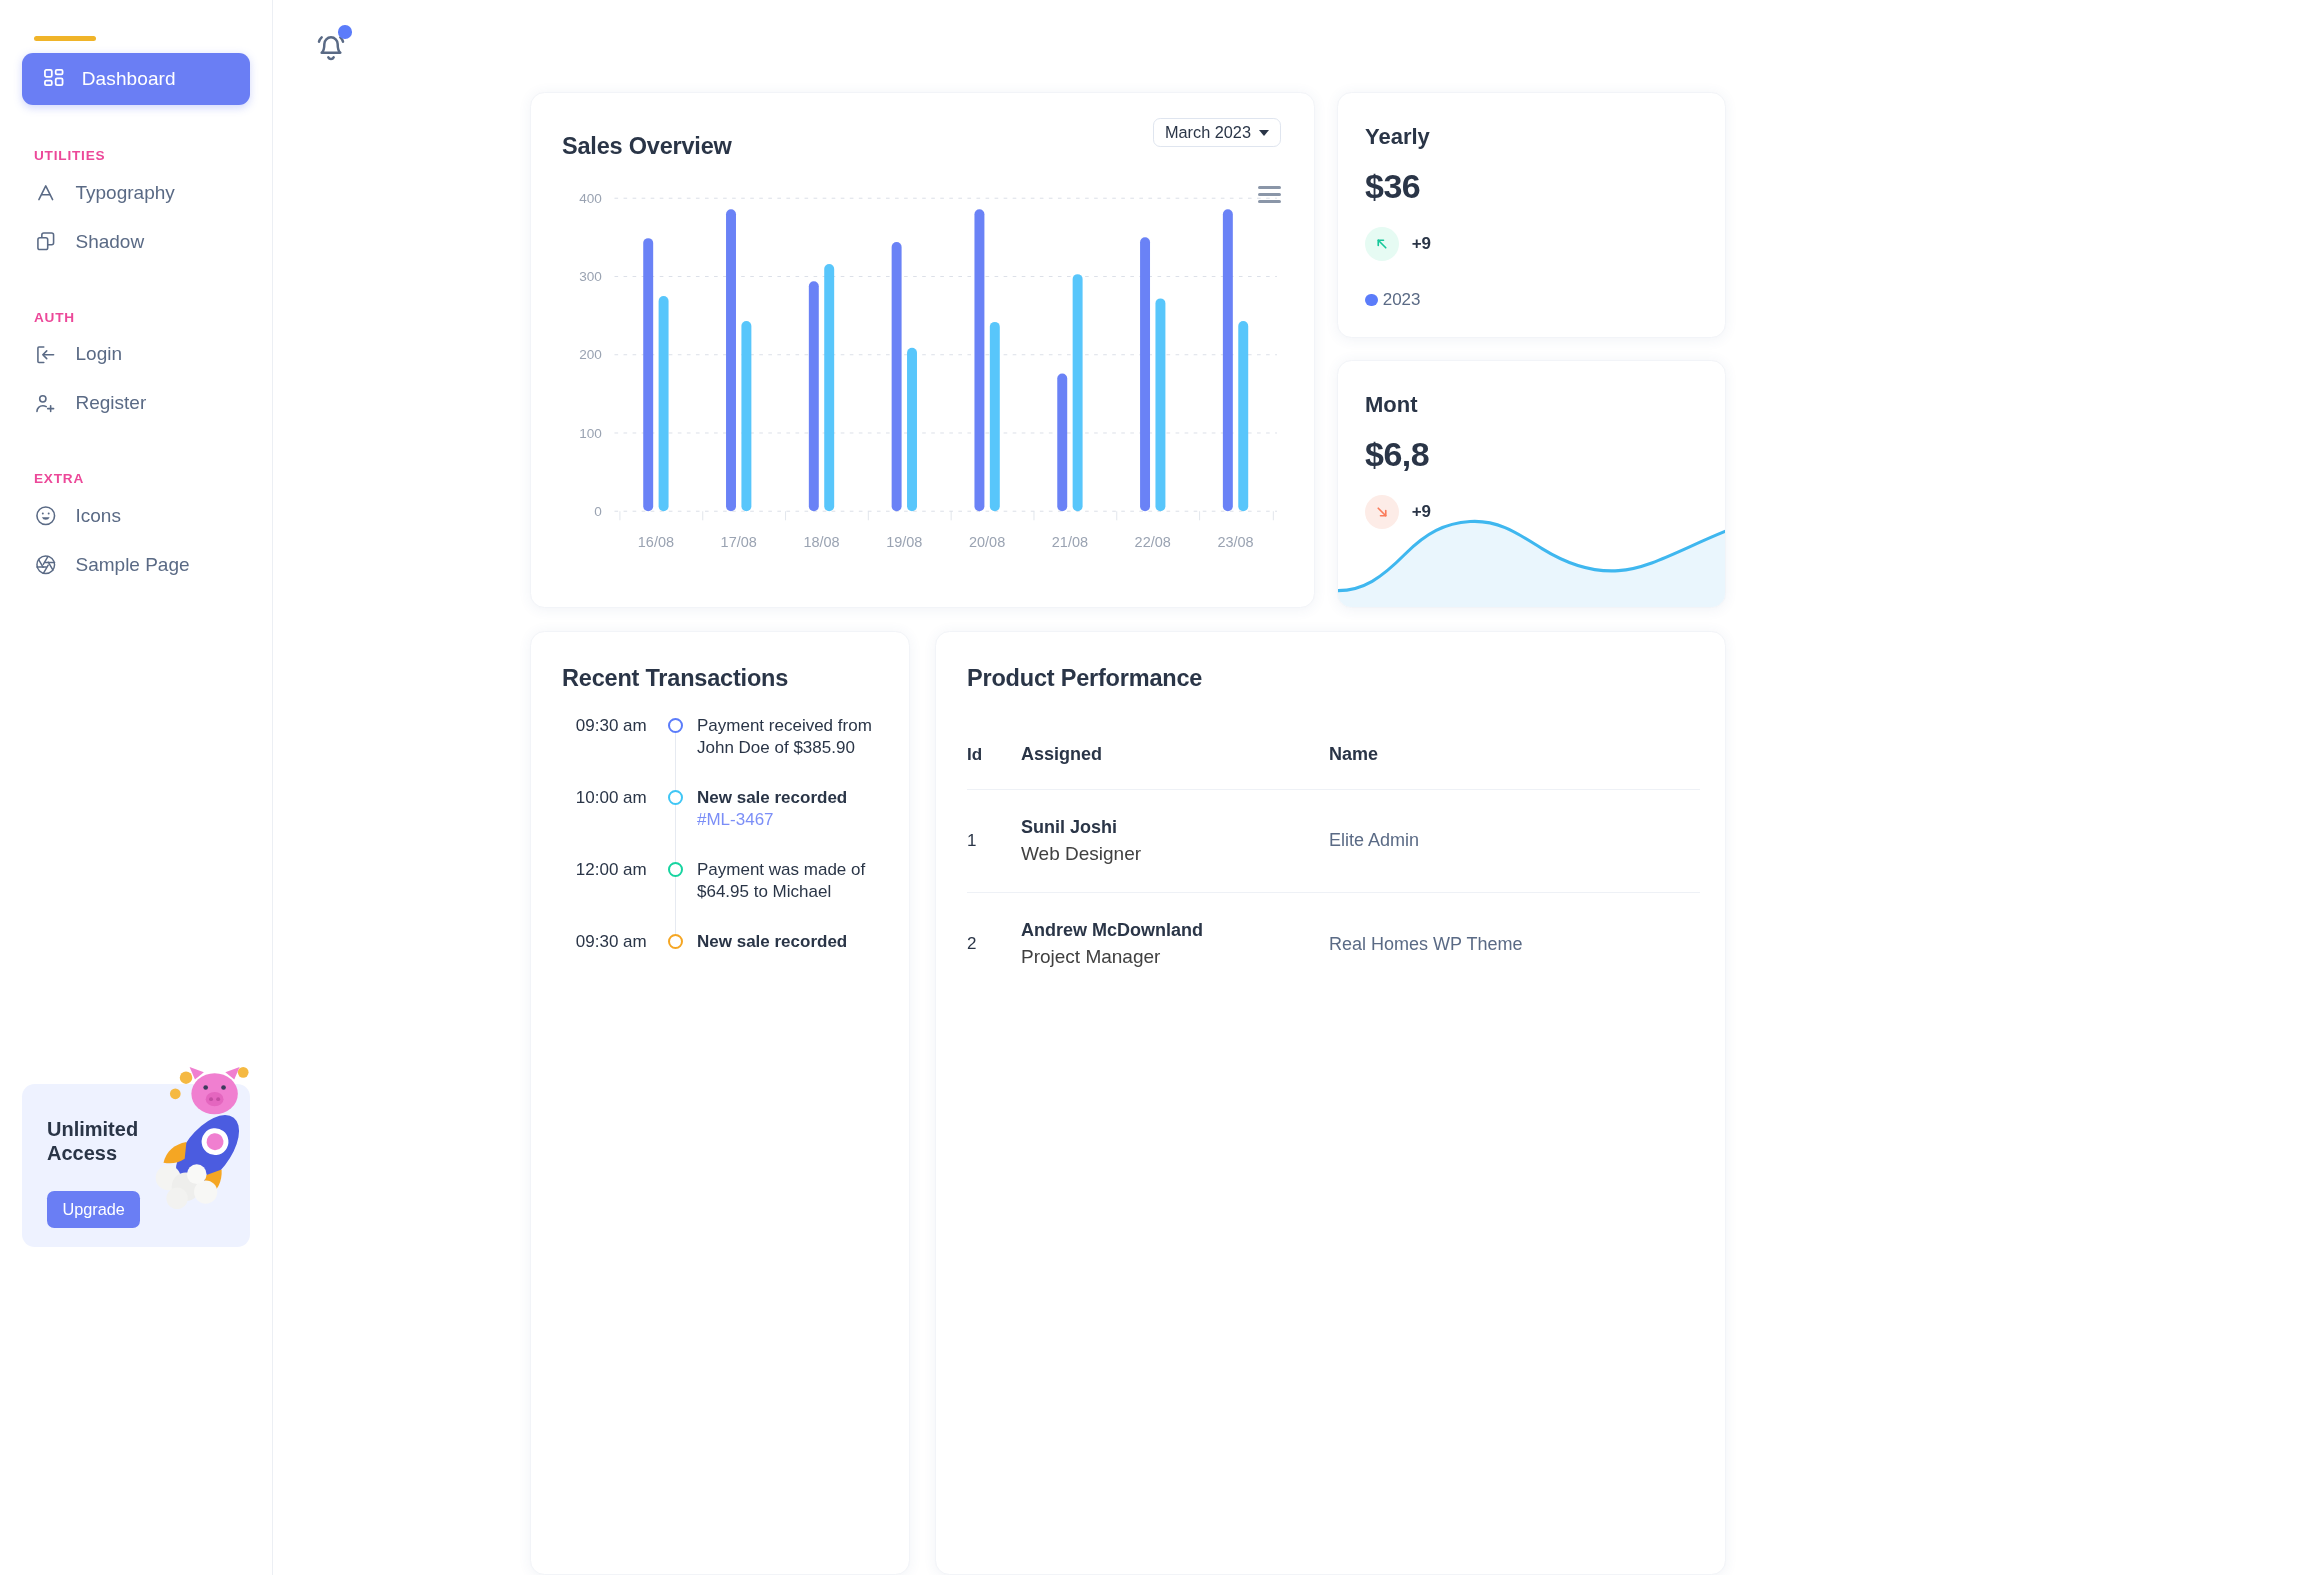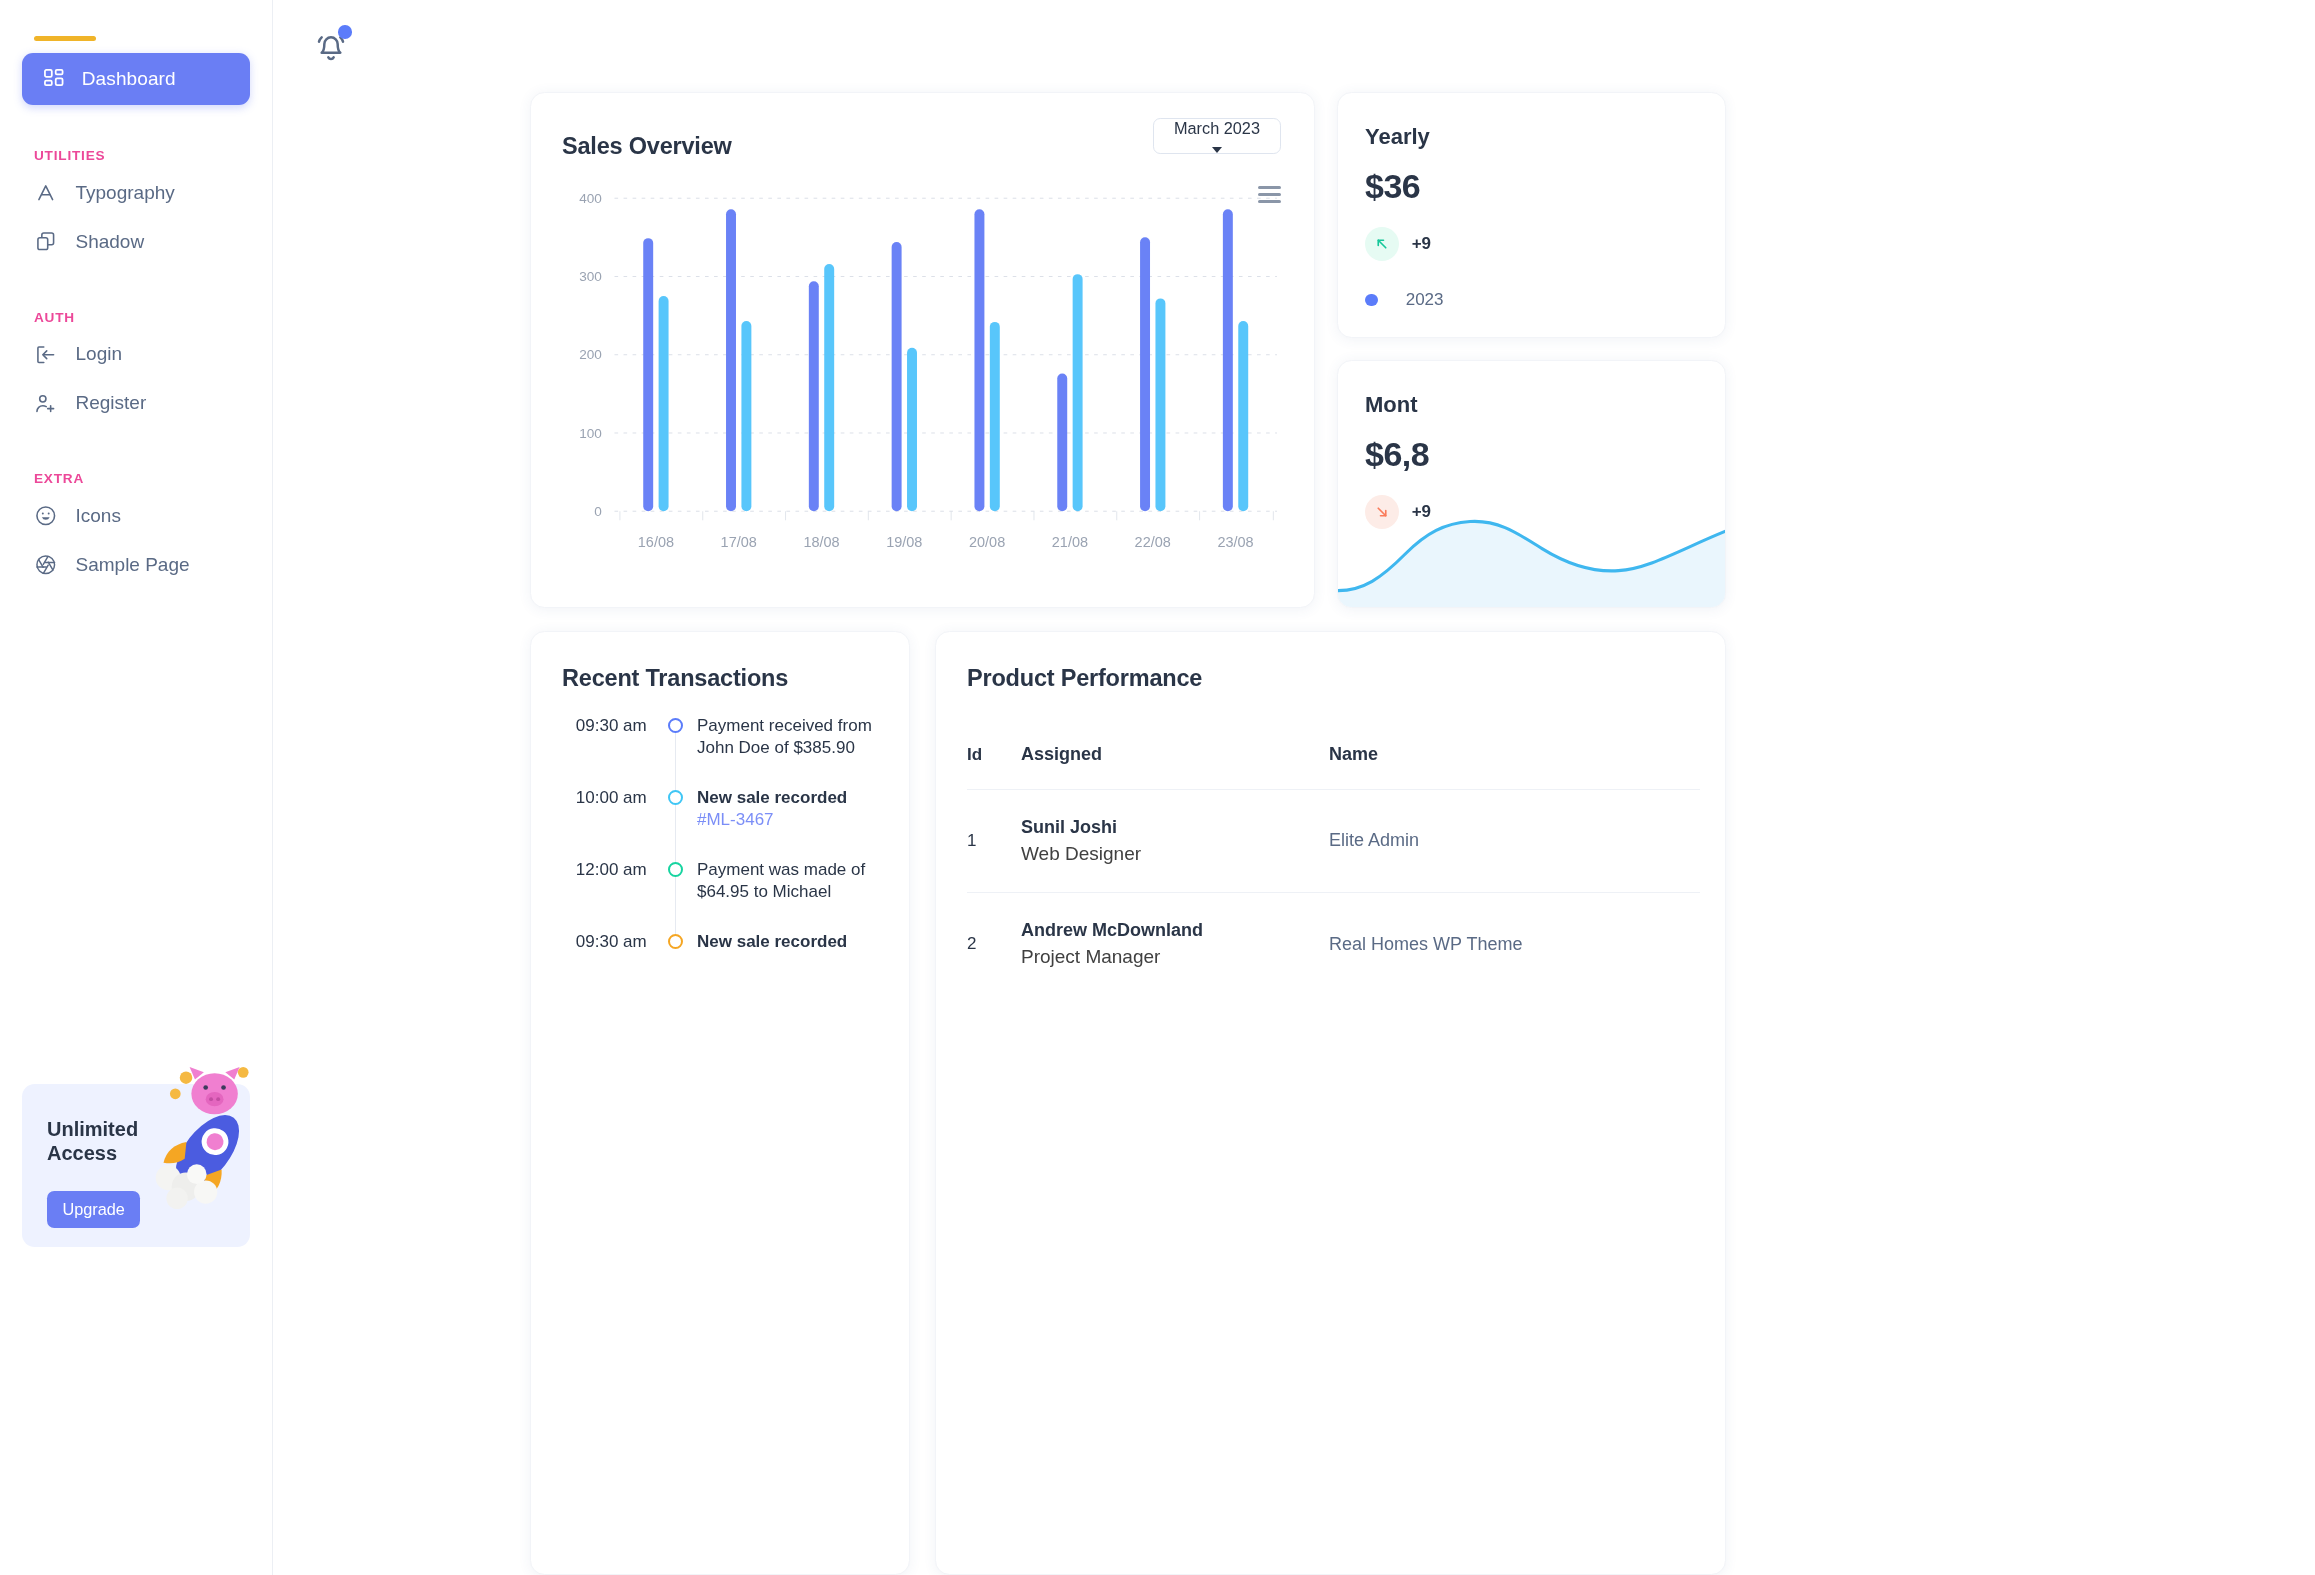--- a/index.html
+++ b/index.html
@@ -124,24 +124,24 @@
     border: 0.9px solid #f2f4f8;
   }
   #salesCard { left: 530px; top: 92px; width: 785px; height: 516px; }
   .card-title {
     font-size: 23.5px; font-weight: bold; color: #2a3547;
     letter-spacing: -0.2px;
   }
   #salesTitle { position: absolute; left: 31px; top: 40px; }
   .month-select {
     position: absolute; right: 33px; top: 25px;
-    width: 128px; height: 36px;
+    width: 128px; height: 29px;
     border: 0.9px solid #dfe5ef; border-radius: 7.2px;
     display: flex; align-items: center; justify-content: center;
-    gap: 8.1px; background: #fff; cursor: pointer; flex-direction: column;
+    gap: 8.1px; background: #fff; cursor: pointer;
   }
   .month-select .ms-label { font-size: 16.3px; color: #2a3547; }
   .caret { width:0;height:0;border-left:5.4px solid transparent;border-right:5.4px solid transparent;border-top:6.3px solid #2a3547; }
 
   .chart-menu {
     position: absolute; right: 33px; top: 93px;
     width: 23.5px; cursor: pointer;
   }
   .chart-menu i { display:block; height:2.7px; background:#8a96a8; border-radius:1.8px; margin-bottom:4.5px; }
 
@@ -154,21 +154,21 @@
   
   #yearlyCard { left: 1337px; top: 92px; width: 389px; height: 246px; }
   #monthlyCard { left: 1337px; top: 360px; width: 389px; height: 248px; overflow:hidden; }
   .mini-title { position:absolute; left: 27px; top: 31px; font-size: 22px; font-weight:bold; color:#2a3547; }
   .mini-value { position:absolute; left: 27px; top: 74px; font-size: 34px; font-weight:bold; color:#2a3547; letter-spacing:-0.5px;}
   .delta-row { position:absolute; left: 27px; top: 134px; display:flex; align-items:center; gap:12.7px; }
   .delta-badge { width: 34px; height: 34px; border-radius: 50%; display:flex;align-items:center;justify-content:center; }
   .delta-up { background: #e6fbf3; }
   .delta-down { background: #fdece7; }
   .delta-text { font-size: 17px; color:#2a3547; font-weight:bold; white-space:nowrap; }
-  .legend-row { position:absolute; left: 27px; top: 197px; display:flex; align-items:center; gap:28px; }
+  .legend-row { position:absolute; left: 27px; top: 197px; display:flex; align-items:center; gap:5px; }
   .legend-dot { width: 12.7px; height: 12.7px; border-radius: 50%; background:#5b7cfa; }
   .legend-label { font-size: 17px; color:#5a6a85; }
 
   
   #transCard { left: 530px; top: 631px; width: 380px; height: 944px; }
   #transTitle { position:absolute; left: 31px; top: 33px; }
 
   .timeline { position: absolute; left: 31px; top: 83px; width: 326px; }
   .tl-row { display: flex; position: relative; min-height: 72px; }
   .tl-time {

